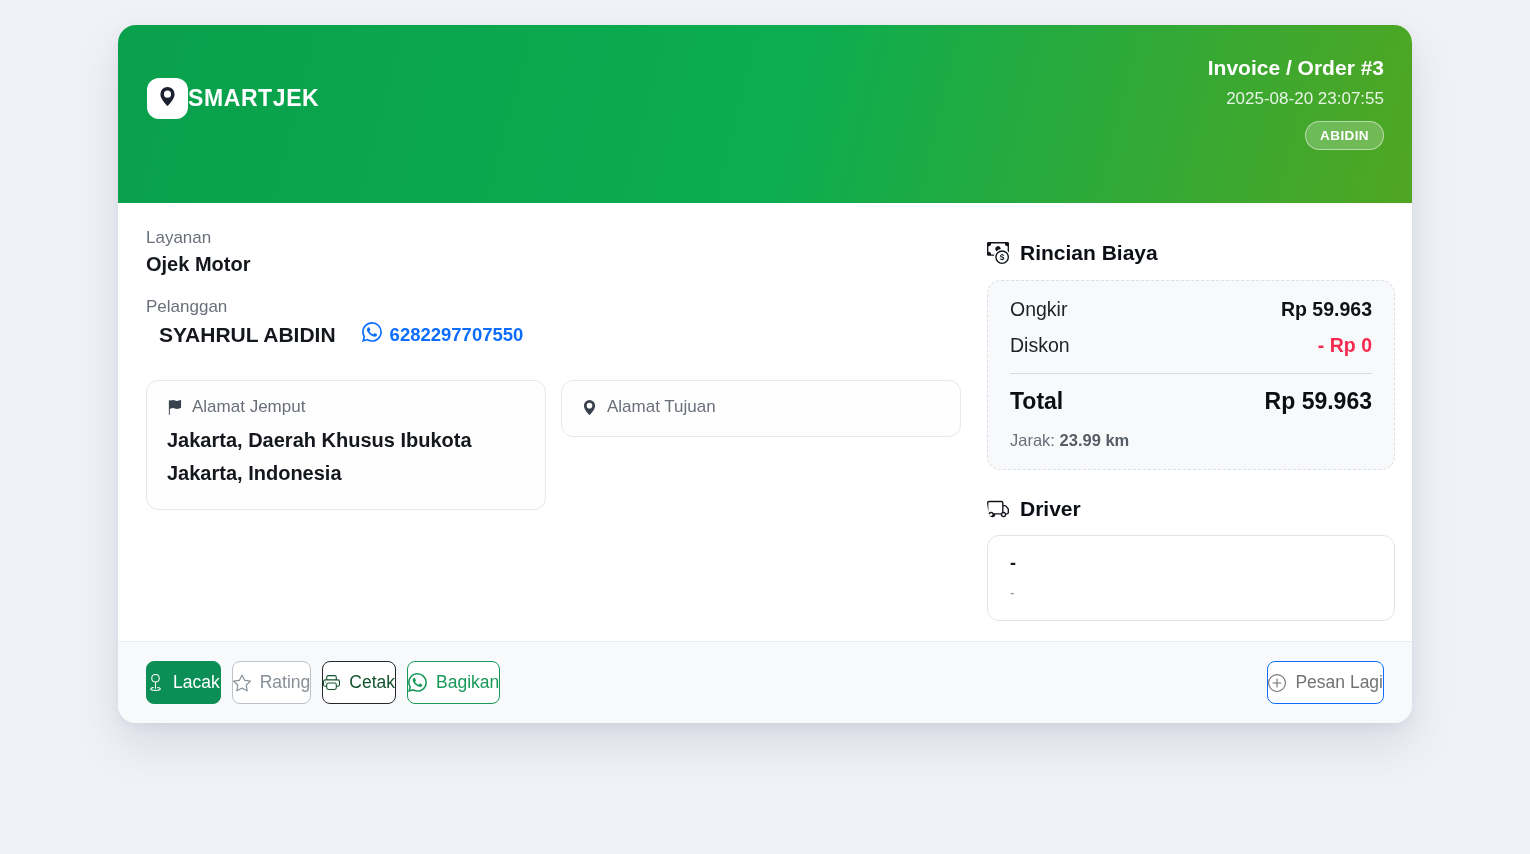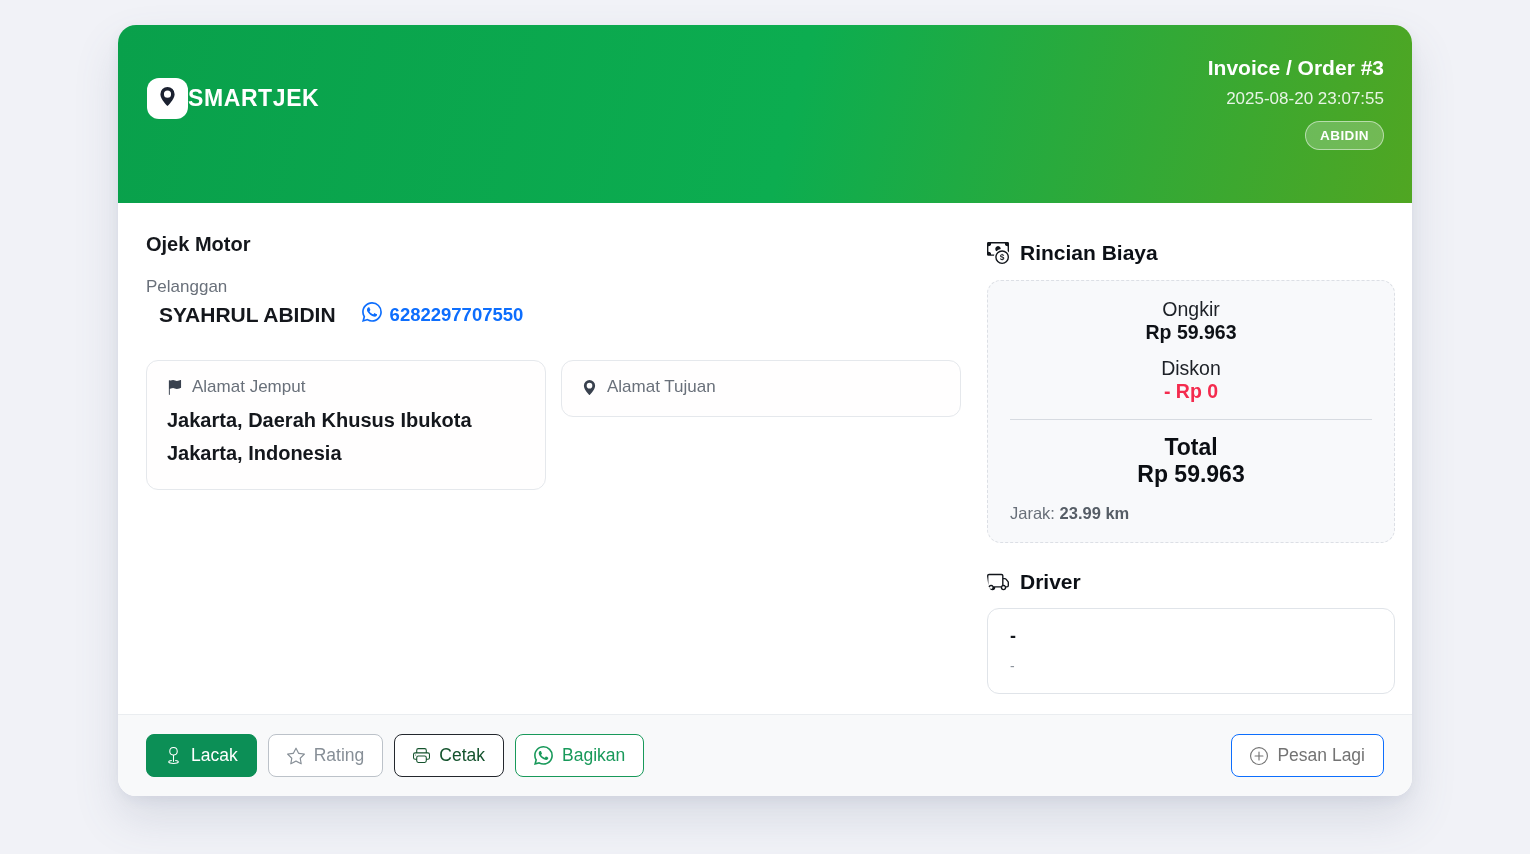--- a/index.html
+++ b/index.html
@@ -58,21 +58,21 @@
   .addr-head { display:flex; align-items:center; gap:10px; color:#69707a; font-size:17px; }
   .addr-head .icon { color:#39414e; display:flex; }
   .addr-text { margin-top:7px; font-size:20px; font-weight:700; line-height:1.66; color:#14171c; }
 
   
   .right-col { padding-top:13px; }
   .section-head { display:flex; align-items:center; gap:11px; font-size:21px; font-weight:700; color:#0c1016; }
   .section-head .icon { display:flex; color:#11151b; }
 
   .cost-card { margin-top:15px; background:#f8f9fb; border:1px dashed #dcdfe5; border-radius:14px; padding:17px 22px 19px; }
-  .cost-row { display:flex; justify-content:space-between; align-items:center; font-size:19.5px;flex-direction:column; }
+  .cost-row { display:flex; justify-content:space-between; align-items:center; font-size:19.5px; }
   .cost-row + .cost-row { margin-top:13px; }
   .cost-row .lbl { color:#1d2127; }
   .cost-row .val { font-weight:700; color:#0e1116; }
   .val-danger { color:#f42b4e !important; }
   .cost-divider { border:0; border-top:1px solid #d7dbe1; margin:16px 0 14px; }
   .total-row .lbl, .total-row .val { font-size:23px; font-weight:800; color:#0b0e13; }
   .distance { margin-top:16px; font-size:16.5px; color:#69707a; }
   .distance .dist-val { font-weight:700; color:#565d66; }
 
   .driver-section { margin-top:27px; }
@@ -80,21 +80,21 @@
   .driver-name { font-size:18px; font-weight:700; color:#14171c; }
   .driver-sub { margin-top:11px; font-size:14px; color:#8d949d; }
 
   
   .card-footer {
     background:#f8f9fa; border-top:1px solid #eaedf0;
     padding:19px 28px; display:flex; justify-content:space-between; align-items:center;
   }
   .btn-group { display:flex; gap:11px; }
   .btn {
-    display:inline-flex; align-items:center; gap:9px; height:43px; padding:0 18px;
+    display:inline-flex; align-items:center; gap:9px; height:43px; padding:0 0;
     border-radius:8px; font-size:17.5px; font-family:inherit;
     background:#fff; border:1px solid transparent; cursor:pointer; line-height:1;
   }
   .btn .icon { display:flex; }
   .btn-primary-green { background:#0c8f56; border-color:#0c8f56; color:#fff; }
   .btn-outline-gray  { border-color:#bcc2c9; color:#878f97; }
   .btn-outline-dark  { border-color:#23272d; color:#14532d; }
   .btn-outline-green { border-color:#18995a; color:#18995a; }
   .btn-outline-blue  { border-color:#0d6efd; color:#737373; }
 </style>
@@ -119,20 +119,21 @@
         <div class="header-title">Invoice / Order #3</div>
         <div class="header-date">2025-08-20 23:07:55</div>
         <span class="status-badge">ABIDIN</span>
       </div>
     </div>
 
     <div class="card-body">
 
       <div class="left-col">
         <div class="service-section">
+          <div class="field-label">Layanan</div>
           <div class="field-value">Ojek Motor</div>
         </div>
 
         <div class="customer-section">
           <div class="field-label">Pelanggan</div>
           <div class="customer-row">
             <span class="customer-name">SYAHRUL ABIDIN</span>
             <a class="phone-link">
               <span class="icon">
                 <svg width="20" height="20" viewBox="0 0 16 16" fill="currentColor">

